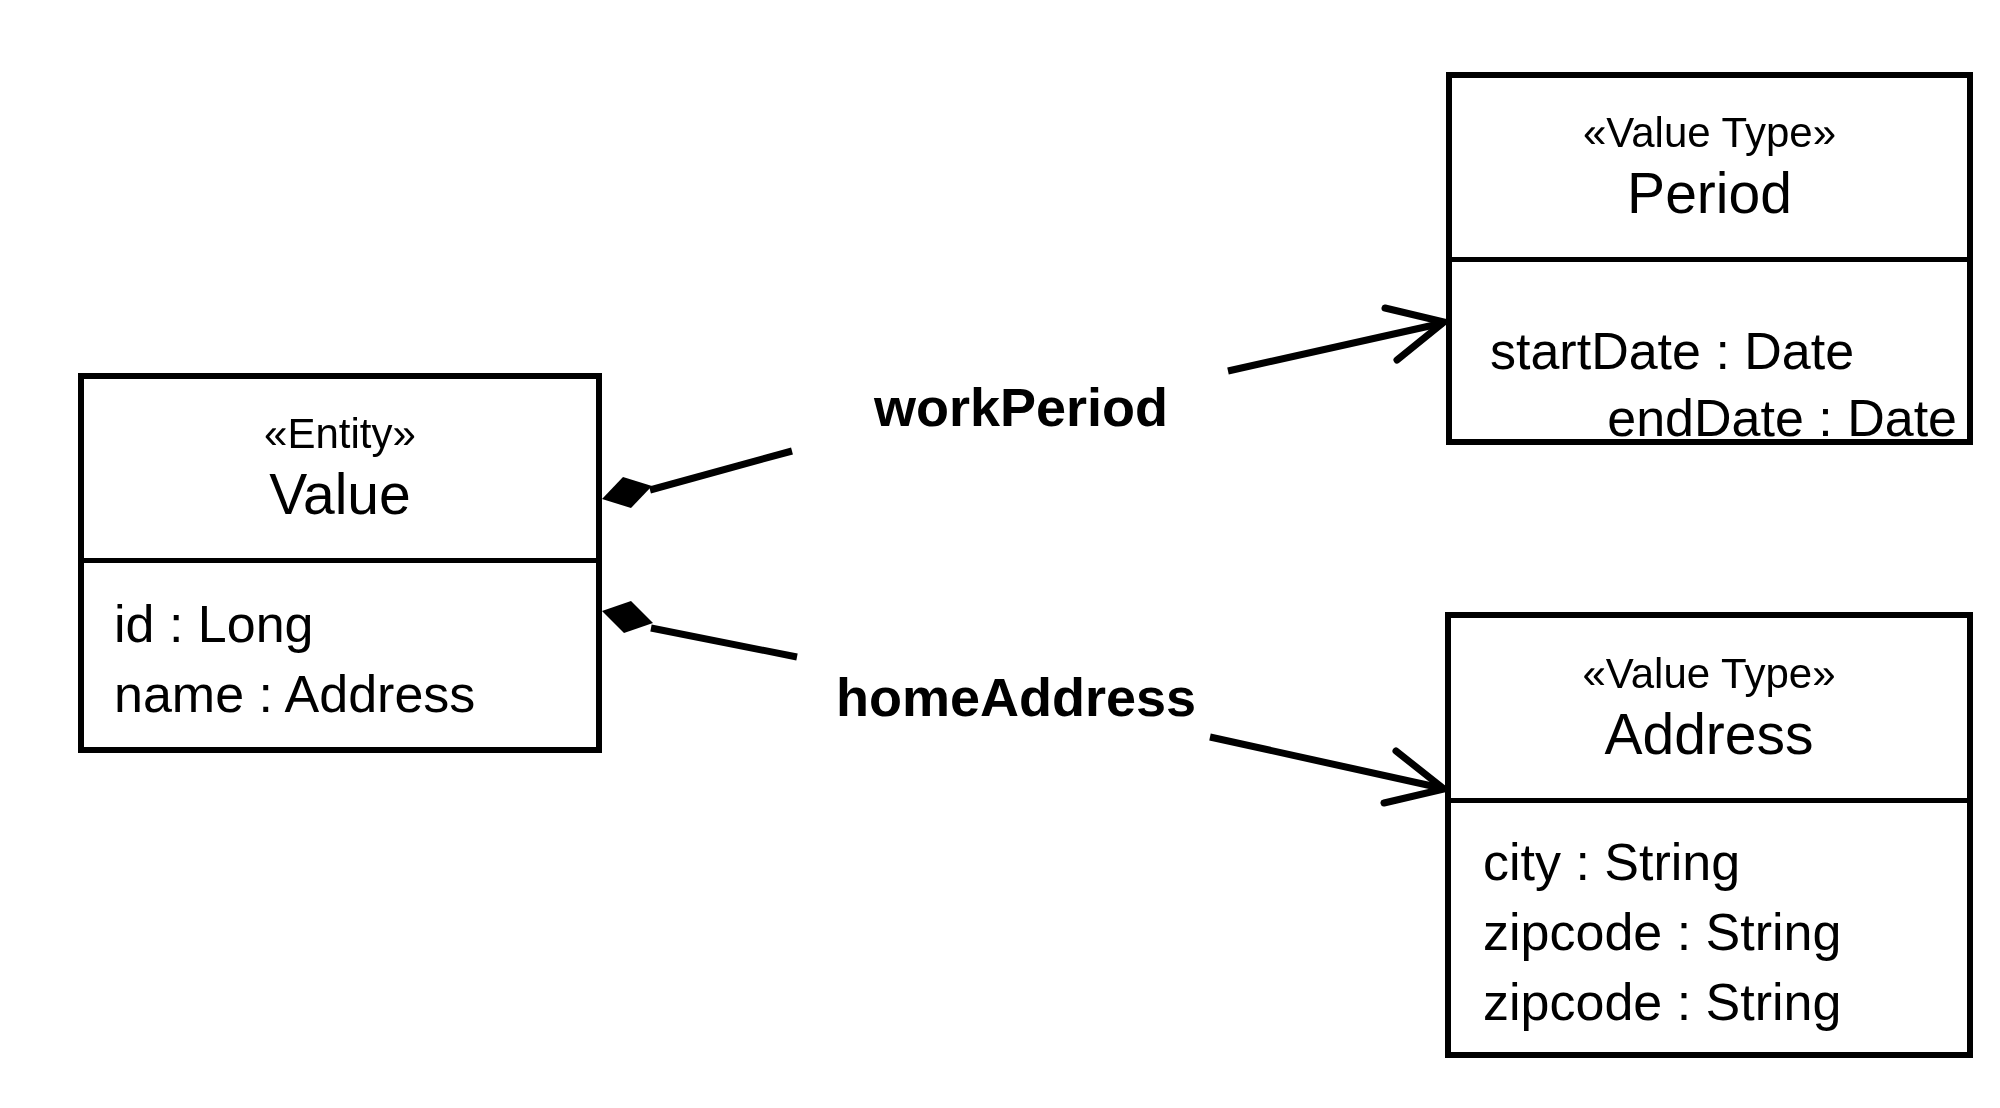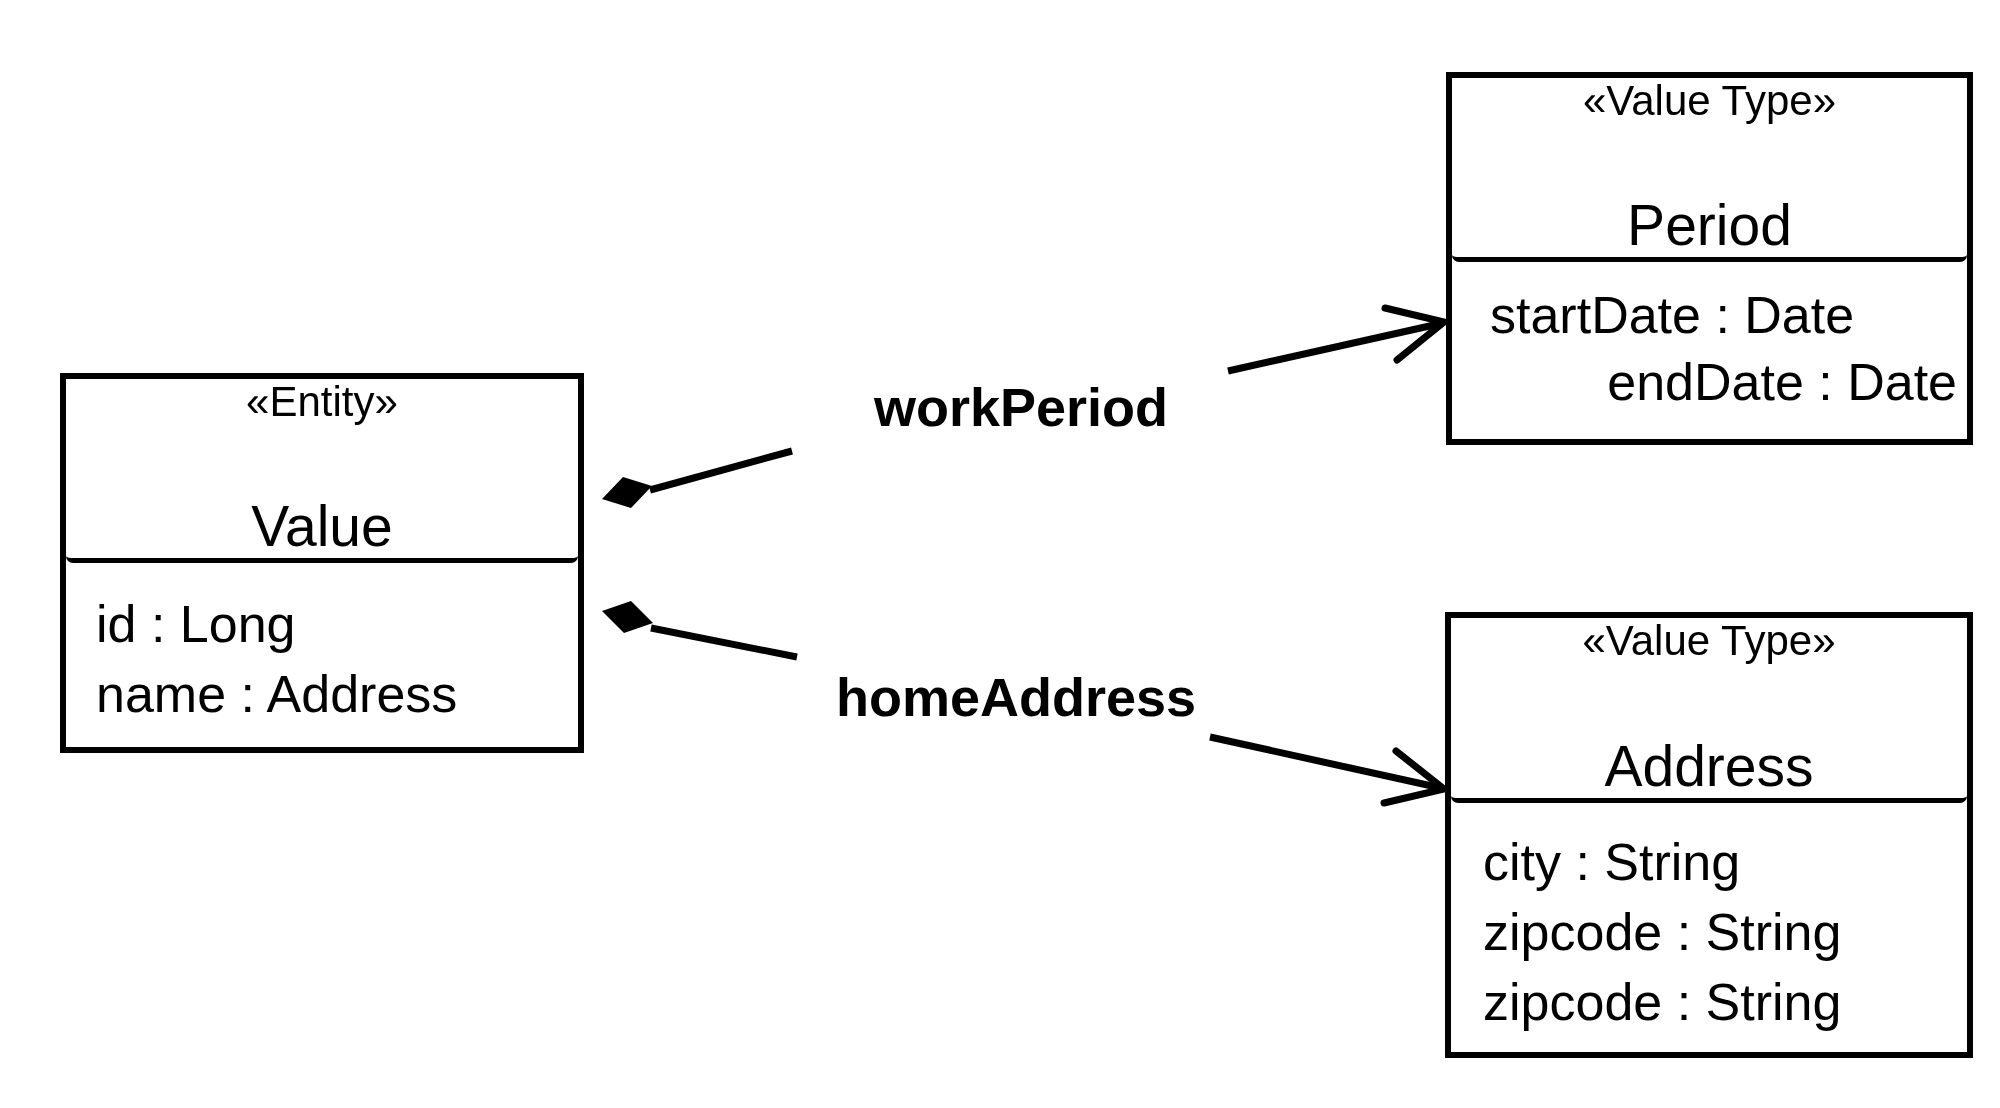--- a/index.html
+++ b/index.html
@@ -23,24 +23,23 @@
     background: #ffffff;
     display: flex;
     flex-direction: column;
   }
   .uml-header {
     box-sizing: border-box;
     border-bottom: 5px solid #000000;
     display: flex;
     flex-direction: column;
     align-items: center;
-    justify-content: space-between;
+    justify-content: center;
     gap: 6px;
     flex: 0 0 auto;
-    border-radius: 7px;
   }
   .stereotype {
     font-size: 42px;
     font-weight: 400;
     line-height: 1.1;
     white-space: nowrap;
   }
   .classname {
     font-size: 57px;
     font-weight: 400;
@@ -91,38 +90,38 @@
     </g>
 
     <g>
       <polygon points="602,611 631,601 653,623 624,633" fill="#000000"></polygon>
       <line x1="651" y1="628" x2="797" y2="657" stroke="#000000" stroke-width="7"></line>
       <line x1="1210" y1="737" x2="1441" y2="788" stroke="#000000" stroke-width="7"></line>
       <polyline points="1384,803 1444,789 1396,751" fill="none" stroke="#000000" stroke-width="7" stroke-linecap="round"></polyline>
     </g>
   </svg>
 
-  <div class="uml-class" style="left:60px; top:373px; width:524px; height:380px;">
+  <div class="uml-class" style="left:78px; top:373px; width:524px; height:380px;">
     <div class="uml-header" style="height:184px;">
       <div class="stereotype">«Entity»</div>
       <div class="classname">Value</div>
     </div>
     <div class="uml-attrs">
       <div class="attr">id : Long</div>
       <div class="attr">name : Address</div>
     </div>
   </div>
 
   <div class="uml-class" style="left:1446px; top:72px; width:527px; height:373px;">
     <div class="uml-header" style="height:184px;">
       <div class="stereotype">«Value Type»</div>
       <div class="classname">Period</div>
     </div>
     <div class="uml-attrs" style="padding-left:38px; padding-top:20px;">
-      <div class="attr" style="line-height:67px;">startDate : Date</div>
+      <div class="attr" style="line-height:67px;margin-top:36px;">startDate : Date</div>
       <div class="attr" style="line-height:67px;text-align:right;">endDate : Date</div>
     </div>
   </div>
 
   <div class="uml-class" style="left:1445px; top:612px; width:528px; height:446px;">
     <div class="uml-header" style="height:185px;">
       <div class="stereotype">«Value Type»</div>
       <div class="classname">Address</div>
     </div>
     <div class="uml-attrs" style="padding-left:32px; padding-top:24px;border-radius:25px;">

